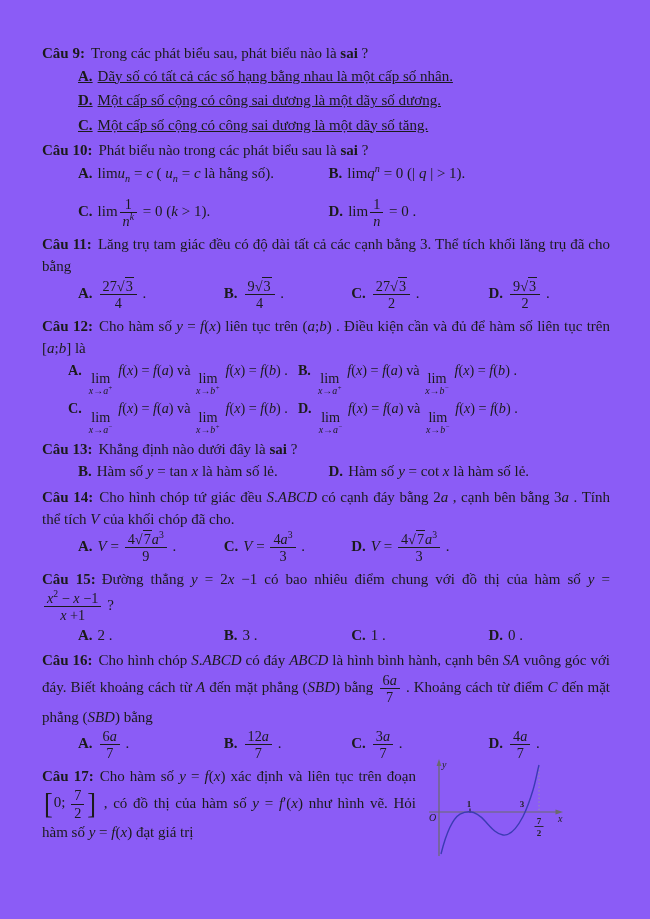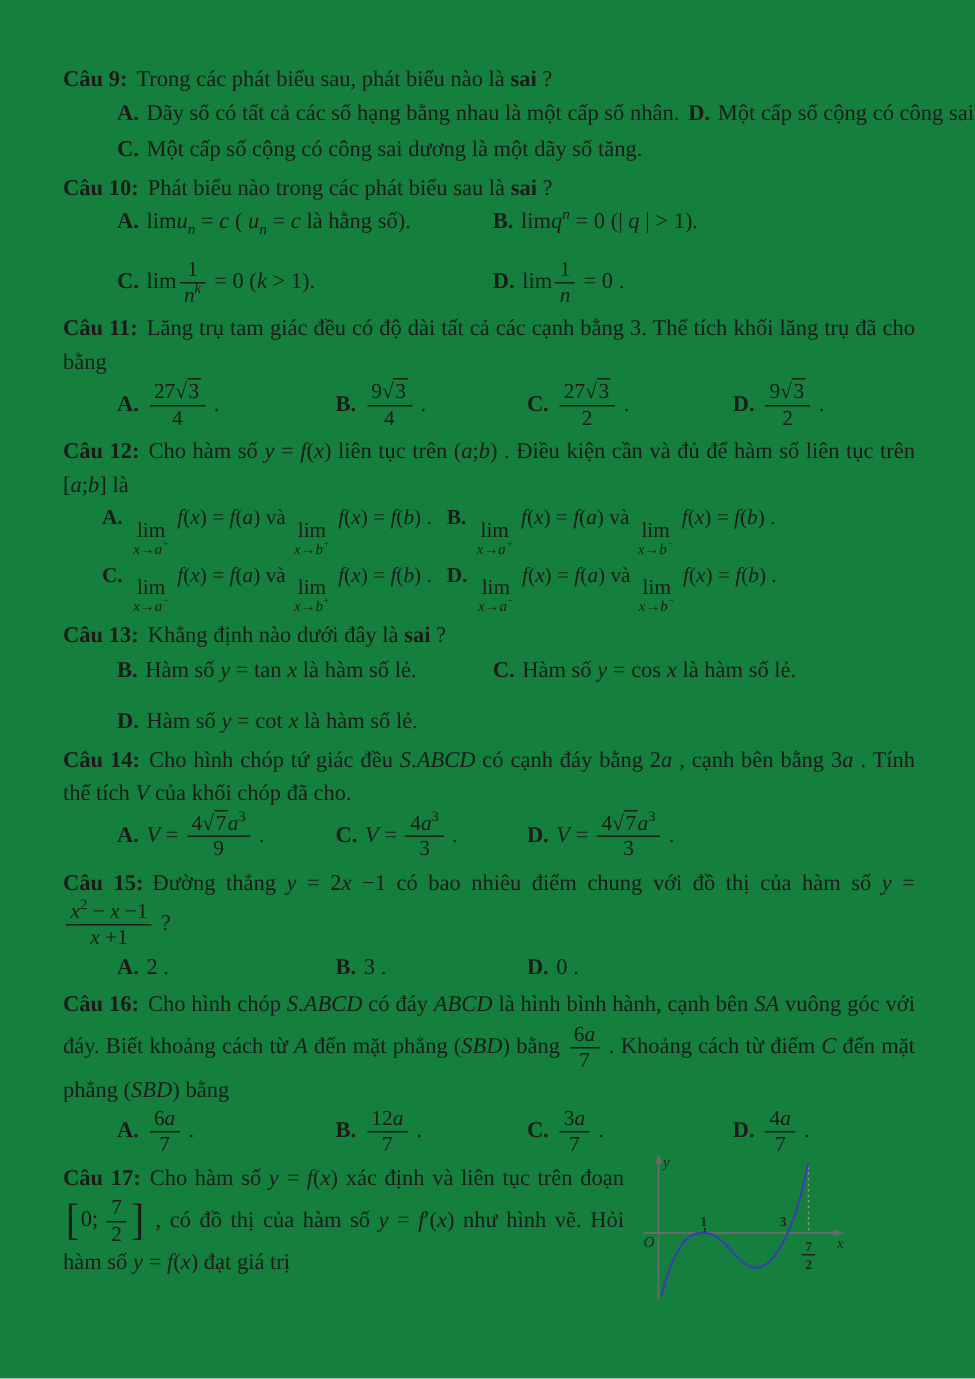--- a/index.html
+++ b/index.html
@@ -1,27 +1,27 @@
 <!DOCTYPE html>
 <html><head>
 <meta charset="utf-8">
 <style>
   html,body{margin:0;padding:0;background:#fbfaf4;}
   .page{
     width:650px;height:919px;box-sizing:border-box;
-    background:#15803d;color:#1b1b1b;
+    background:#8b5cf6;color:#1b1b1b;
     font-family:"Liberation Serif","DejaVu Serif",serif;
     font-size:15px;line-height:1.5;
     padding:42px 40px 0 42px;overflow:hidden;position:relative;
   }
   .q{margin:0 0 3px 0;}
   .qp{margin:0;text-align:justify;}
   .qlab{font-weight:bold;margin-right:6px;}
   .opts{margin-left:36px;display:grid;column-gap:6px;row-gap:2px;align-items:center;}
-  .c1{grid-template-columns:1fr 1fr;}
+  .c1{grid-template-columns:1fr;text-decoration:underline;}
   .c2{grid-template-columns:1fr 1.18fr;gap:12px;}
   .c2t{grid-template-columns:auto auto;justify-content:start;column-gap:10px;margin-left:26px;font-size:14.2px;}
   .c4{grid-template-columns:1.15fr 1fr 1.08fr 1fr;}
   .opt{white-space:nowrap;}
   .olab{font-weight:bold;margin-right:5px;}
   
   .frac{display:inline-flex;flex-direction:column;vertical-align:middle;text-align:center;
         font-size:0.95em;line-height:1.15;margin:0 2px;}
   .num{border-bottom:1px solid currentColor;padding:0 3px;}
   .den{padding:0 3px;text-align:center;}
@@ -129,21 +129,20 @@
               <span class="limword">lim</span>
               <span class="limsub"><i>x</i>→<i>b</i><sup class="sp">−</sup></span>
             </span> <i>f</i>(<i>x</i>) = <i>f</i>(<i>b</i>) .</span></span>
     </div>
   </div>
 
   <div class="q">
     <p class="qp"><b class="qlab">Câu 13:</b><span>Khẳng định nào dưới đây là <b>sai</b> ?</span></p>
     <div class="opts c2">
       <span class="opt"><b class="olab">B.</b><span>Hàm số <i>y</i> = tan <i>x</i> là hàm số lẻ.</span></span>
-      <span class="opt"><b class="olab">C.</b><span>Hàm số <i>y</i> = cos <i>x</i> là hàm số lẻ.</span></span>
       <span class="opt"><b class="olab">D.</b><span>Hàm số <i>y</i> = cot <i>x</i> là hàm số lẻ.</span></span>
     </div>
   </div>
 
   <div class="q">
     <p class="qp"><b class="qlab">Câu 14:</b><span>Cho hình chóp tứ giác đều  <i>S</i>.<i>ABCD</i> có cạnh đáy bằng  2<i>a</i> , cạnh bên bằng 3<i>a</i> . Tính thể tích <i>V</i> của khối chóp đã cho.</span></p>
     <div class="opts c4">
       <span class="opt"><b class="olab">A.</b><span><i>V</i> = <span class="frac">
               <span class="num">4<span class="sqrt"><span class="rad">√</span><span class="radbody">7</span></span><i>a</i><sup class="sp">3</sup></span>
               <span class="den">9</span>
@@ -160,20 +159,21 @@
   </div>
 
   <div class="q">
     <p class="qp"><b class="qlab">Câu 15:</b><span>Đường thẳng <i>y</i> = 2<i>x</i> −1 có bao nhiêu điểm chung với đồ thị của hàm số <i>y</i> = <span class="frac">
             <span class="num"><i>x</i><sup class="sp">2</sup> − <i>x</i> −1</span>
             <span class="den"><i>x</i> +1</span>
           </span>  ?</span></p>
     <div class="opts c4">
       <span class="opt"><b class="olab">A.</b><span>2 .</span></span>
       <span class="opt"><b class="olab">B.</b><span>3 .</span></span>
+      <span class="opt"><b class="olab">C.</b><span>1 .</span></span>
       <span class="opt"><b class="olab">D.</b><span>0 .</span></span>
     </div>
   </div>
 
   <div class="q">
     <p class="qp"><b class="qlab">Câu 16:</b><span>Cho hình chóp <i>S</i>.<i>ABCD</i> có đáy <i>ABCD</i> là hình bình hành, cạnh bên <i>SA</i> vuông góc với đáy. Biết khoảng cách từ <i>A</i> đến mặt phẳng (<i>SBD</i>) bằng <span class="frac">
             <span class="num">6<i>a</i></span>
             <span class="den">7</span>
           </span> . Khoảng cách từ điểm  <i>C</i>  đến mặt phẳng (<i>SBD</i>) bằng</span></p>
     <div class="opts c4">

